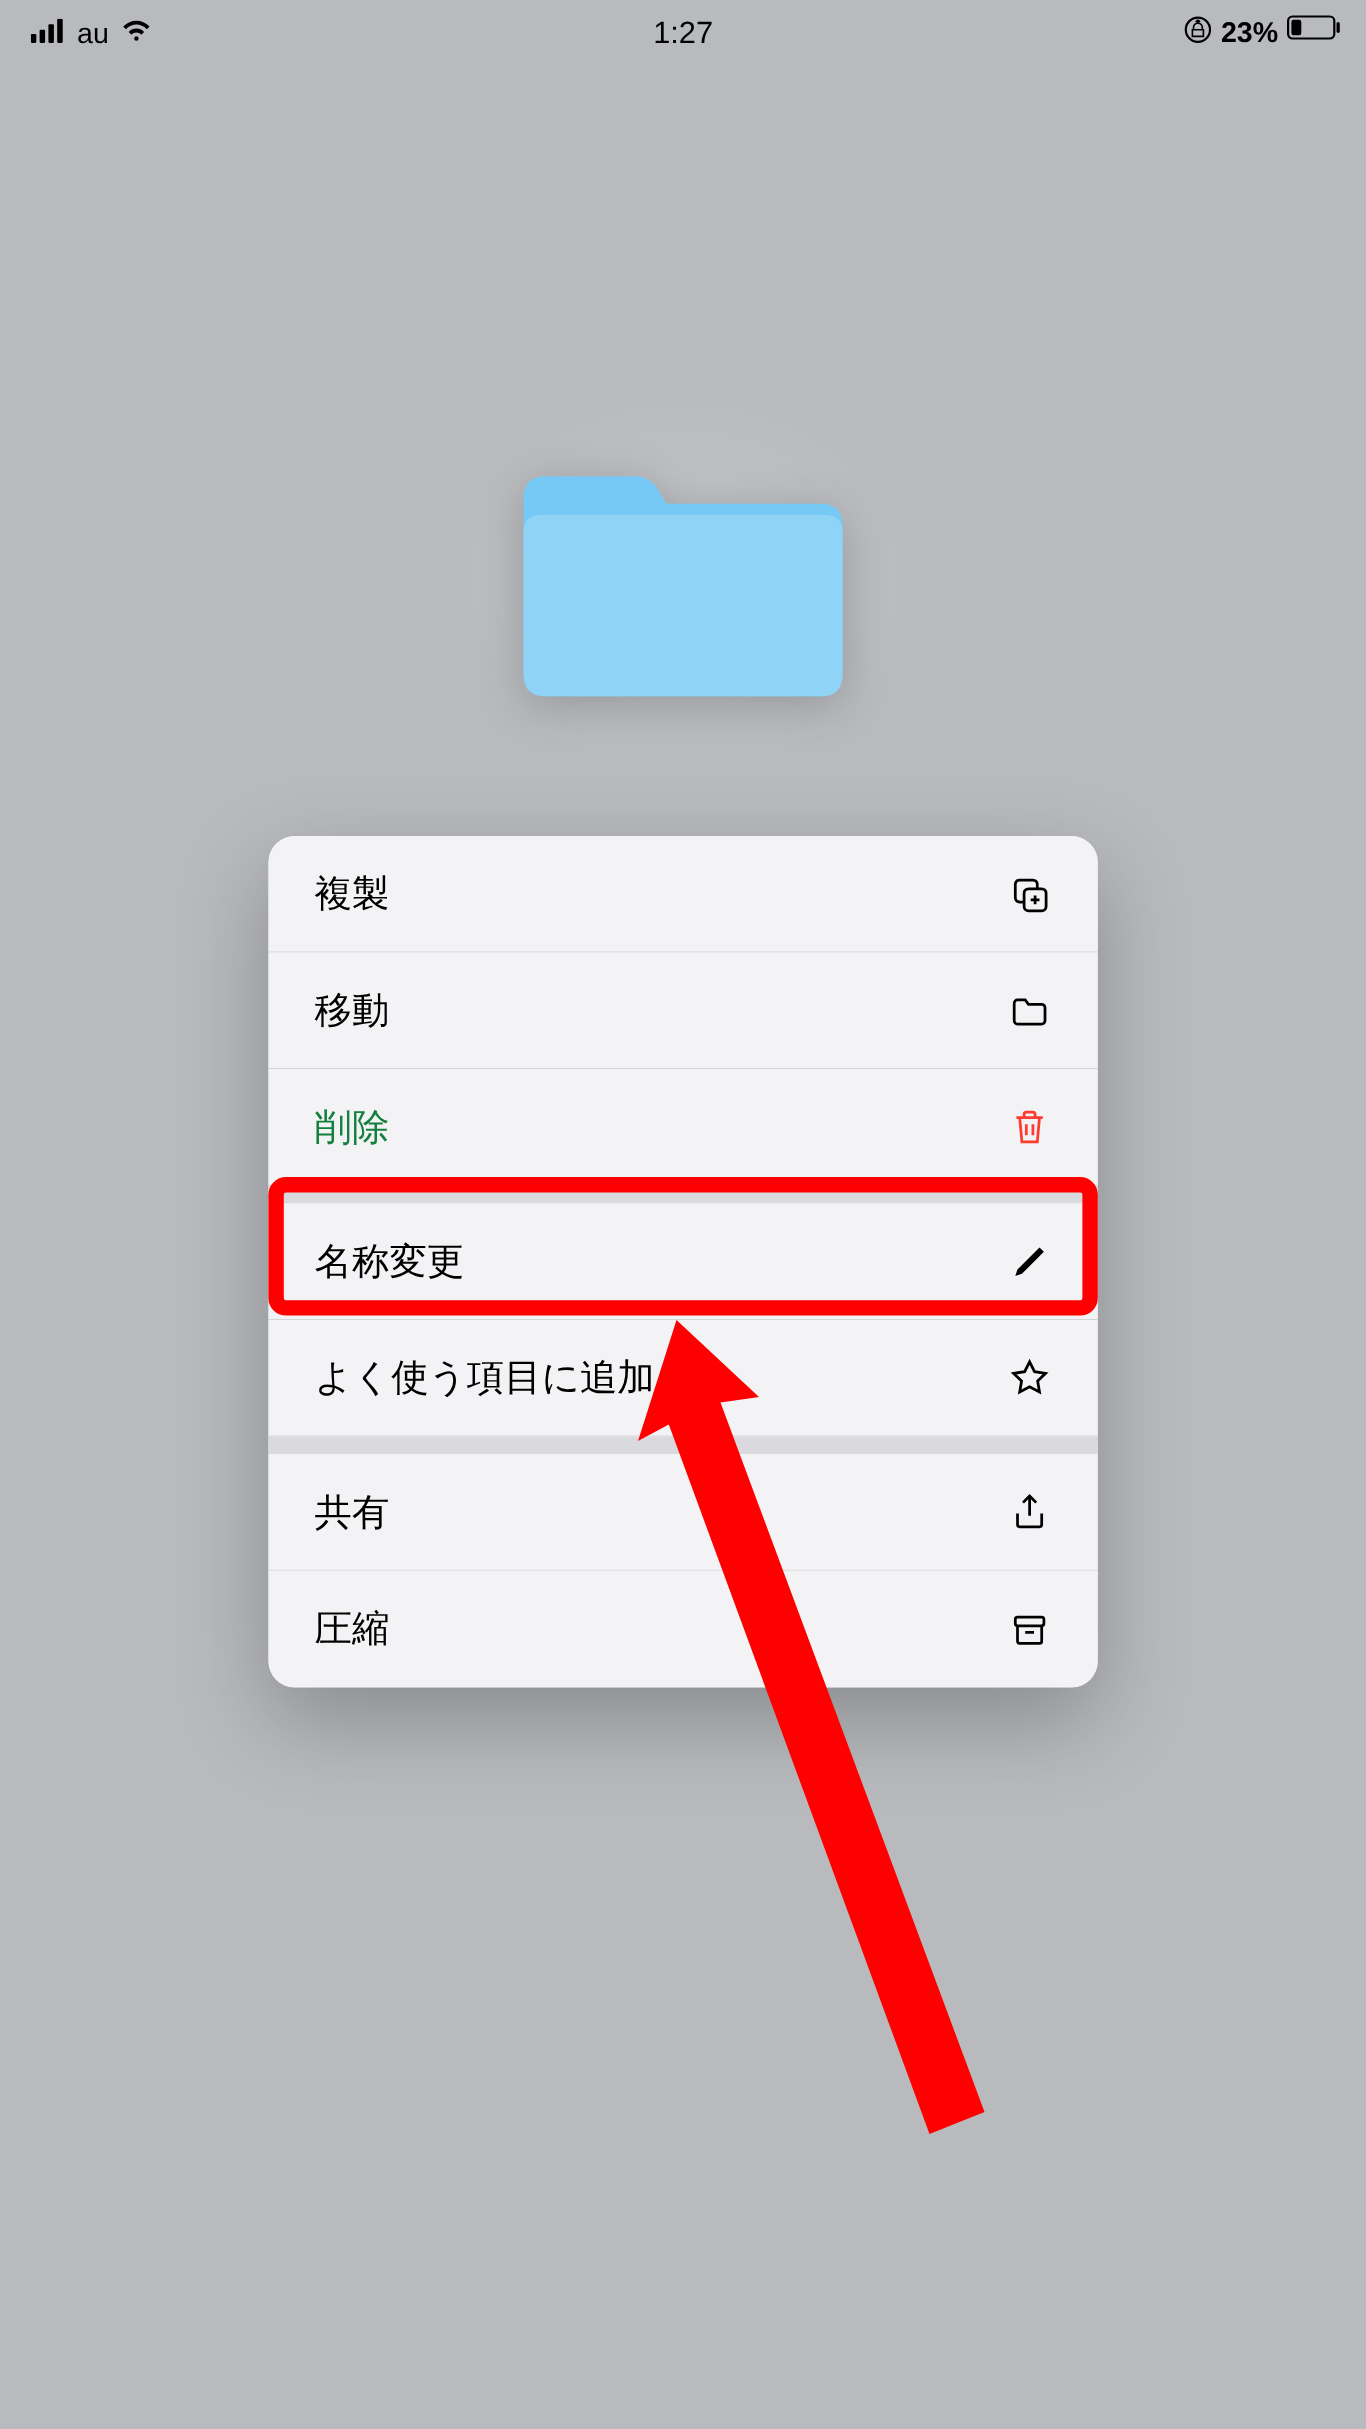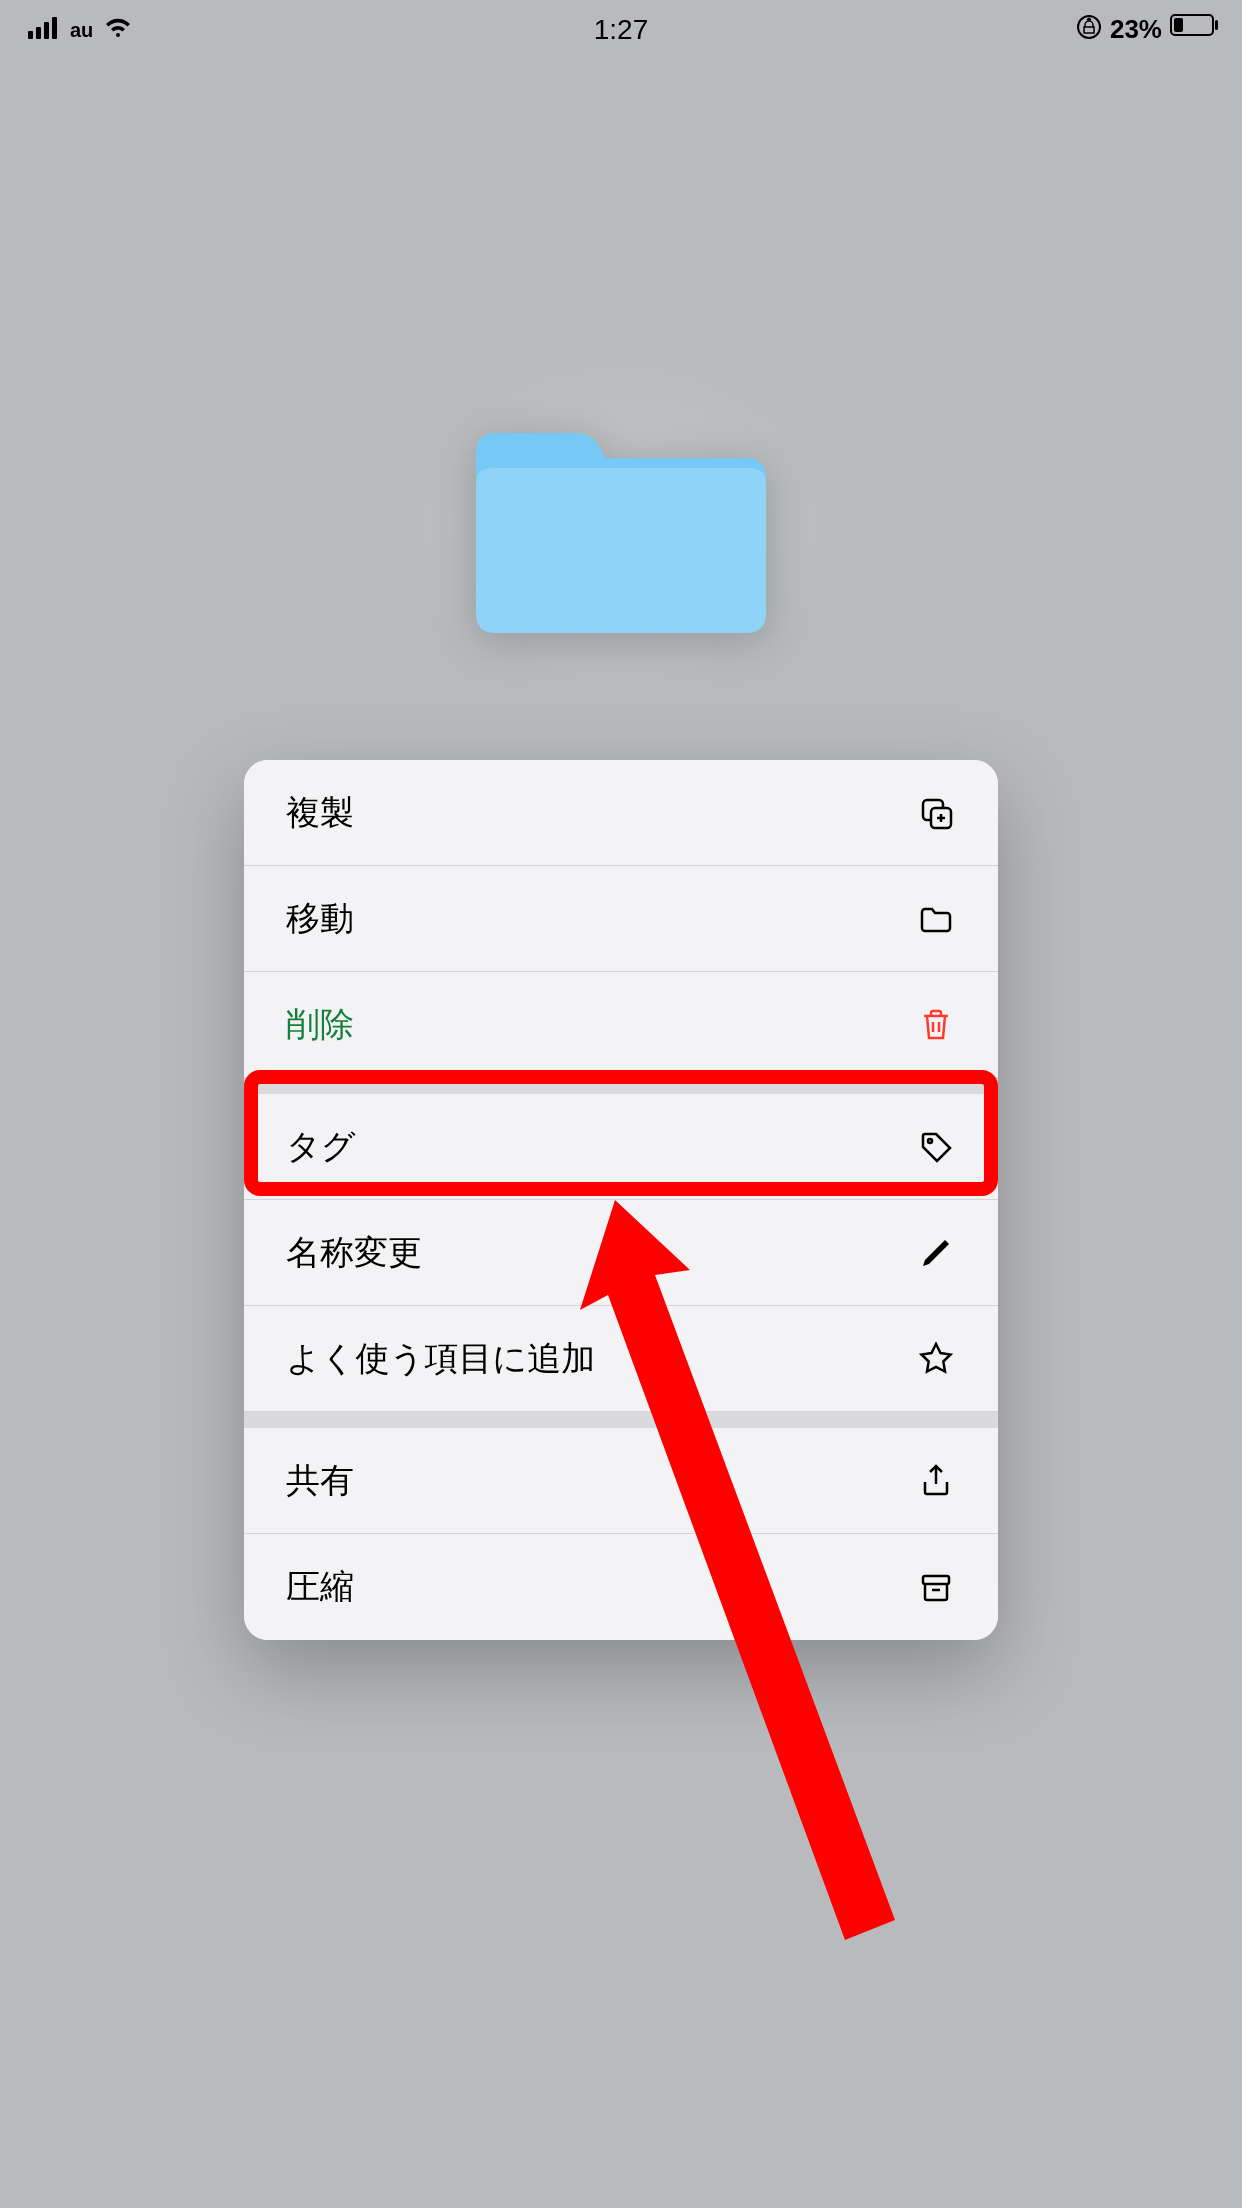--- a/index.html
+++ b/index.html
@@ -116,21 +116,21 @@
 <div class="status-bar">
   <div class="status-left">
     <span>
       <svg width="32" height="22" viewBox="0 0 32 22">
           <rect x="0" y="14" width="5" height="8" rx="1" fill="#000"></rect>
           <rect x="8" y="10" width="5" height="12" rx="1" fill="#000"></rect>
           <rect x="16" y="5" width="5" height="17" rx="1" fill="#000"></rect>
           <rect x="24" y="0" width="5" height="22" rx="1" fill="#000"></rect>
         </svg>
     </span>
-    <span style="font-size:20px;font-weight:700">au</span>
+    <span style="font-size:26px;font-weight:400">au</span>
     <span>
       <svg width="30" height="22" viewBox="0 0 30 22">
           <path d="M15 20a2 2 0 100-4 2 2 0 000 4zM8 12c4-4 10-4 14 0l-2.5 2.5c-2.5-2.5-6.5-2.5-9 0L8 12zM3 7c7-7 17-7 24 0l-2.5 2.5c-5.5-5.5-13.5-5.5-19 0L3 7z" fill="#000"></path>
         </svg>
     </span>
   </div>
   <div class="status-center">1:27</div>
   <div class="status-right">
     <span>
       <svg width="26" height="26" viewBox="0 0 26 26">
@@ -182,29 +182,20 @@
     <span class="icon">
       <svg width="38" height="38" viewBox="0 0 38 38" fill="none" stroke="currentColor" stroke-width="2.5">
           <path d="M7 10h24M14 10V7a2 2 0 012-2h6a2 2 0 012 2v3M10 10l2 22h14l2-22M16 16v10M22 16v10"></path>
         </svg>
     </span>
   </div>
 
   <div class="menu-separator"></div>
 
 
-  <div class="menu-item">
-    <span class="label">タグ</span>
-    <span class="icon">
-      <svg width="38" height="38" viewBox="0 0 38 38" fill="none" stroke="currentColor" stroke-width="2.5">
-          <path d="M19 6l14 14-13 13L6 19V8a2 2 0 012-2h11z"></path>
-          <circle cx="13" cy="13" r="2"></circle>
-        </svg>
-    </span>
-  </div>
 
   <div class="menu-item">
     <span class="label">名称変更</span>
     <span class="icon">
       <svg width="38" height="38" viewBox="0 0 38 38" fill="currentColor">
           <path d="M28 6l4 4-20 20-6 2 2-6L28 6z"></path>
         </svg>
     </span>
   </div>
 

